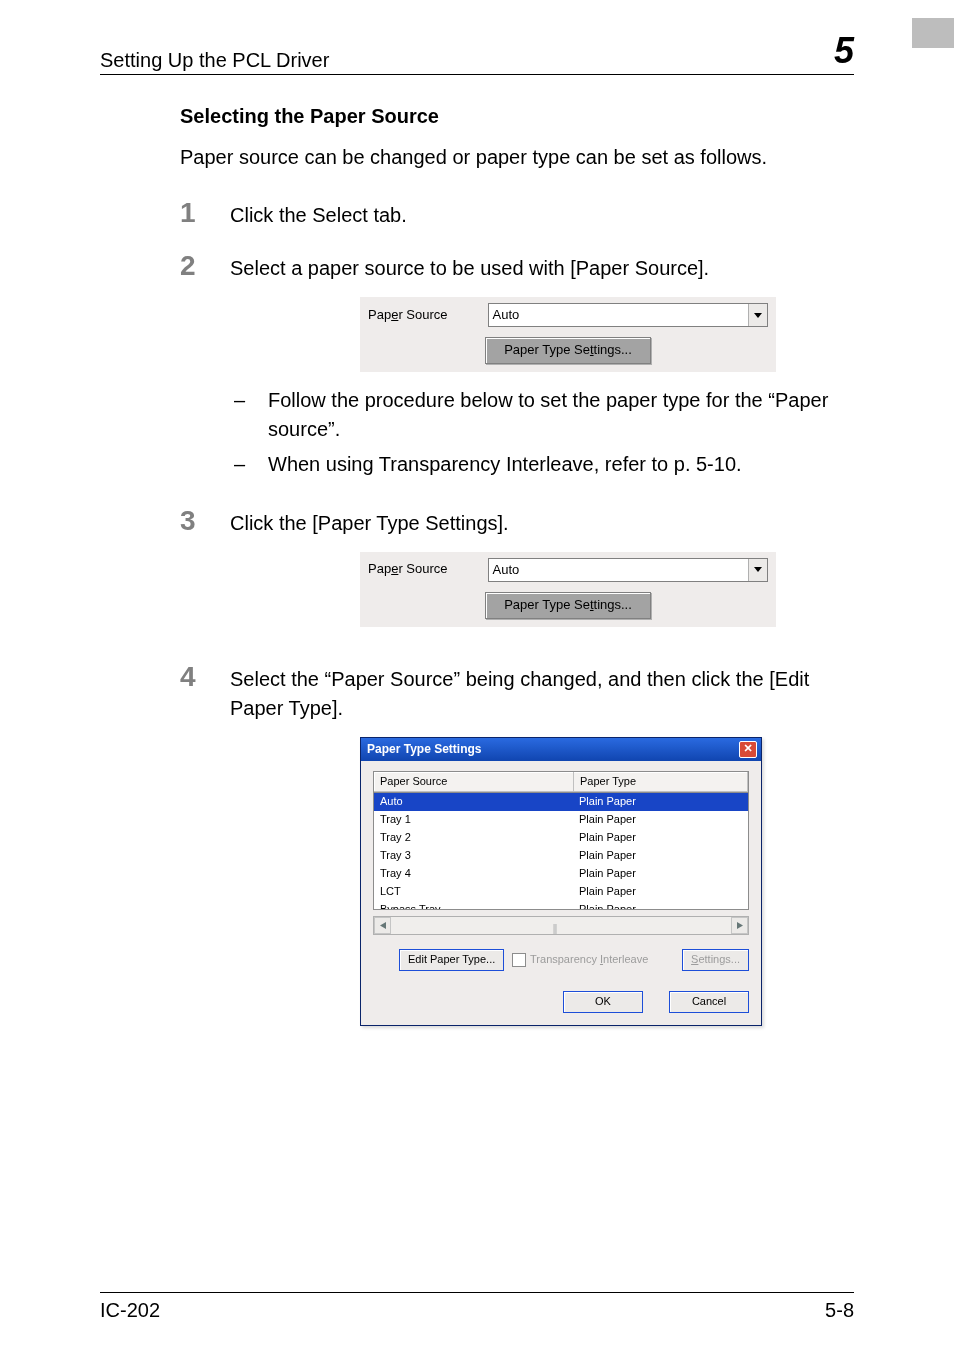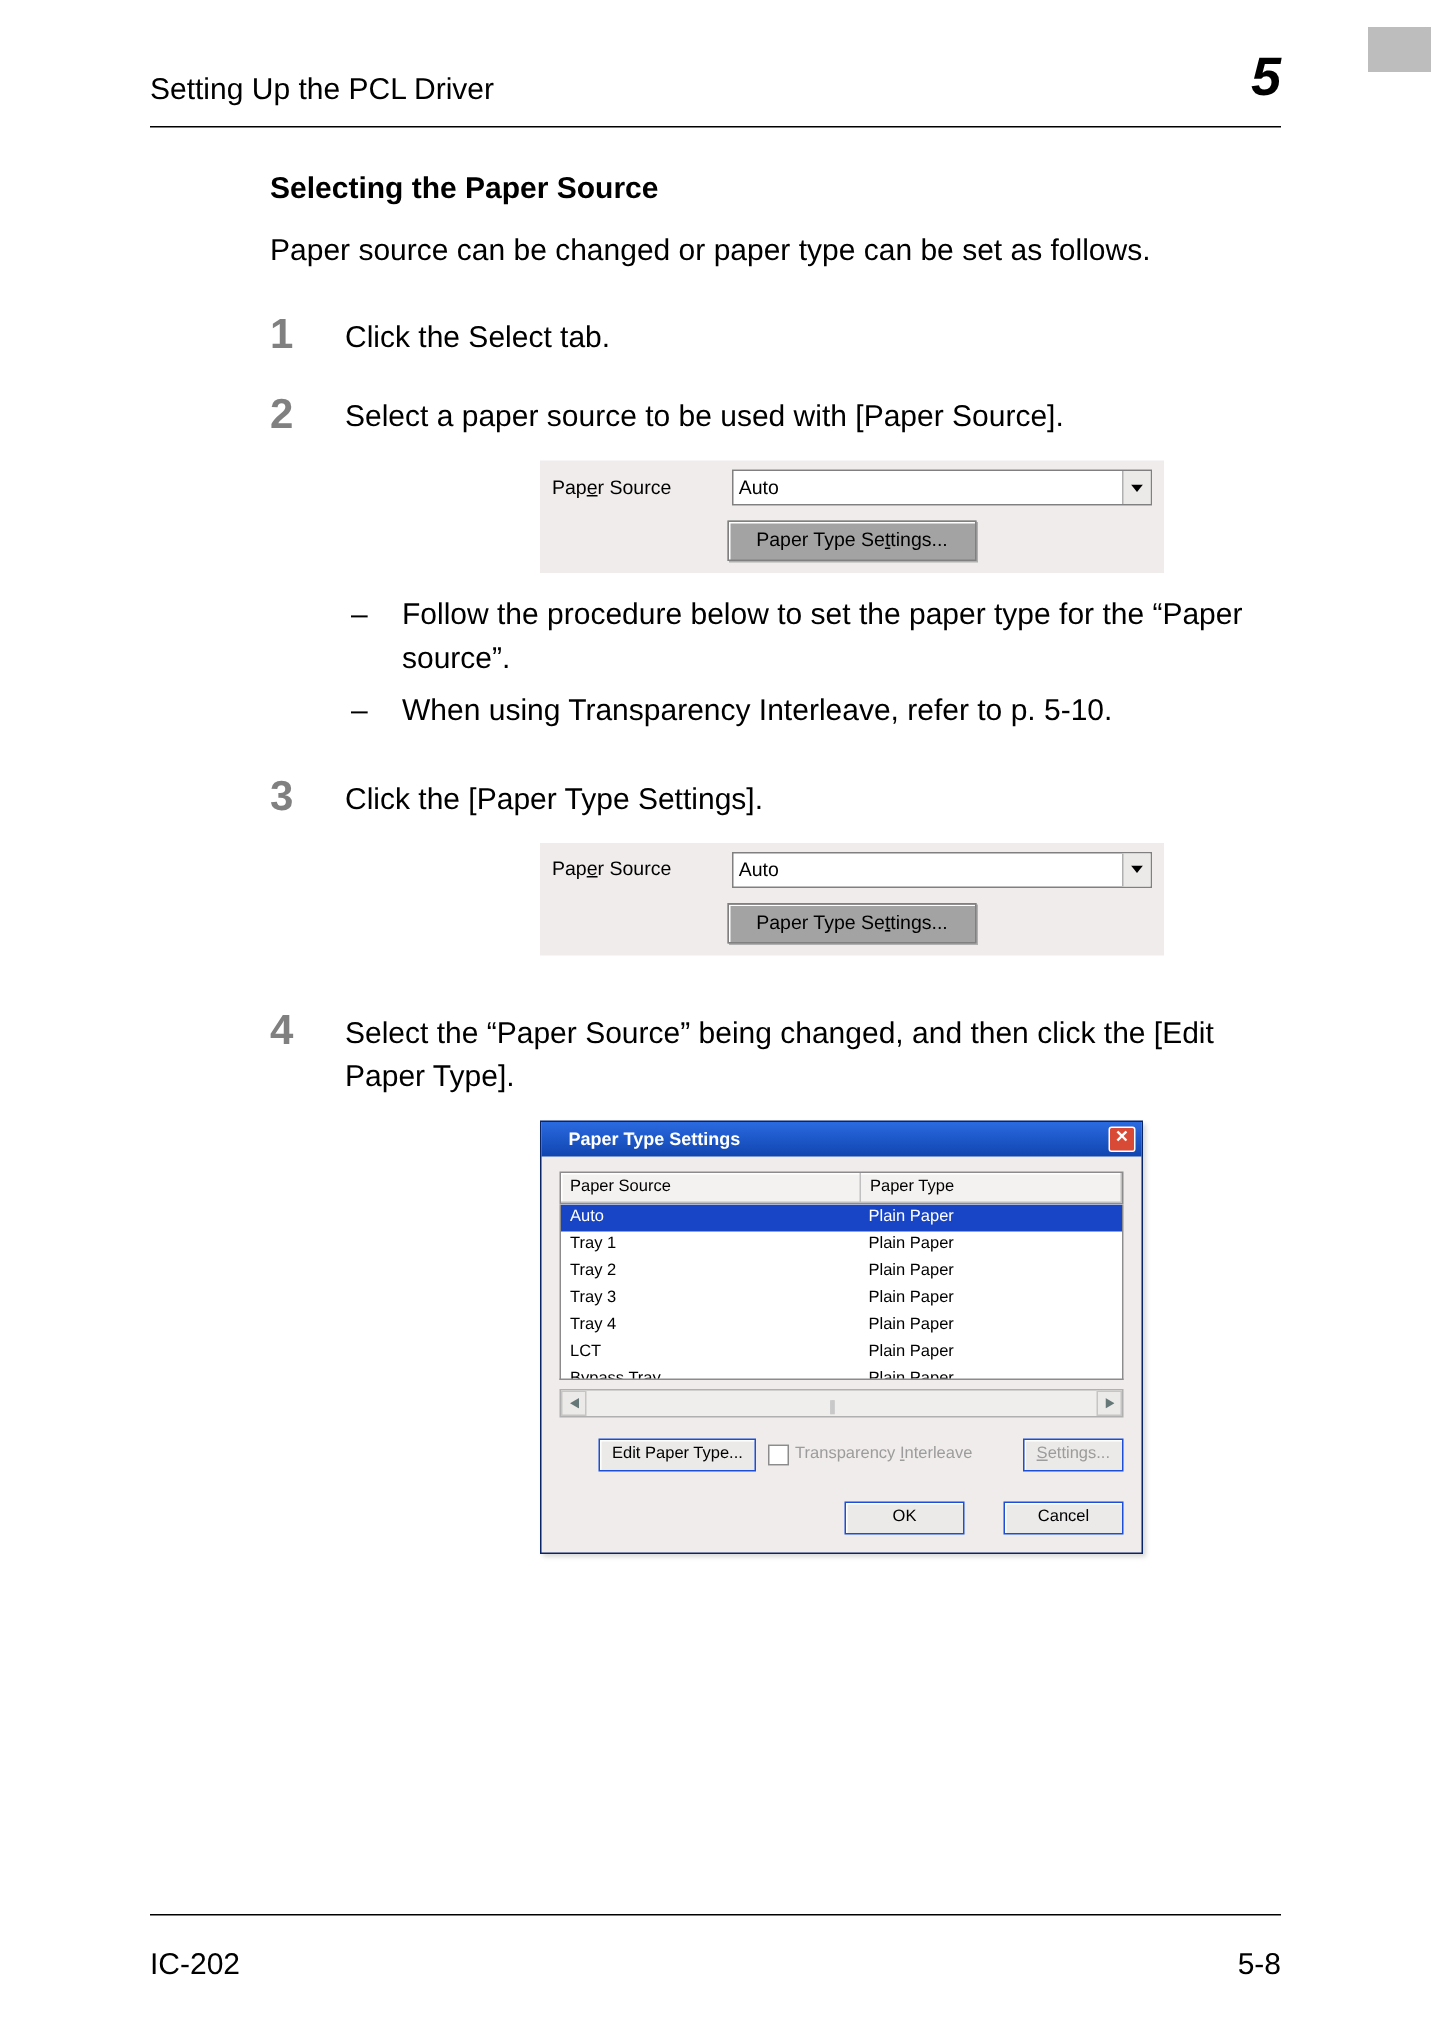--- a/index.html
+++ b/index.html
@@ -15,21 +15,21 @@
   }
   .page {
     padding: 30px 100px 0 100px;
     box-sizing: border-box;
   }
   .header-row {
     display: flex;
     justify-content: space-between;
     align-items: flex-end;
     border-bottom: 1.5px solid #000;
-    padding-bottom: 12px;
+    padding-bottom: 2px;
     margin-bottom: 30px;
   }
   .header-left {
     font-size: 20px;
   }
   .chapter-number-wrap {
     position: relative;
   }
   .gray-tab {
     position: absolute;
@@ -148,21 +148,21 @@
     background: #efeceb;
     box-shadow: 2px 2px 3px rgba(0,0,0,0.15);
   }
   .dlg-title {
     display:flex;
     align-items:center;
     justify-content:space-between;
     background: linear-gradient(#2a6ae0,#1045b0);
     color:#fff;
     font-weight:bold;
-    padding: 3px 4px 3px 18px;
+    padding: 3px 4px 3px 6px;
     font-size: 12px;
   }
   .dlg-close {
     width:16px; height:15px;
     background:#d84a36;
     border:1px solid #fff;
     display:flex; align-items:center; justify-content:center;
     color:#fff; font-size:11px; font-weight:bold;
     border-radius:2px;
   }
@@ -248,21 +248,21 @@
   
   .footer {
     position:absolute;
     bottom:30px;
     left:100px;
     right:100px;
     border-top:1px solid #000;
     display:flex;
     justify-content:space-between;
     font-size:20px;
-    padding-top:22px;
+    padding-top:6px;
   }
 </style>
 </head>
 <body>
 
 <div class="page">
   <div class="header-row">
     <div class="header-left">Setting Up the PCL Driver</div>
     <div class="chapter-number-wrap">
       <div class="gray-tab"></div>

